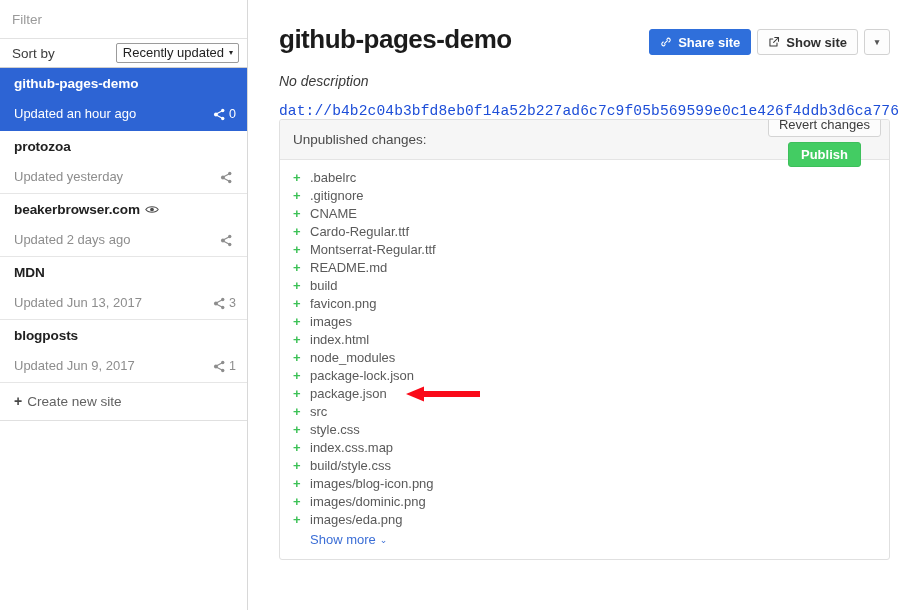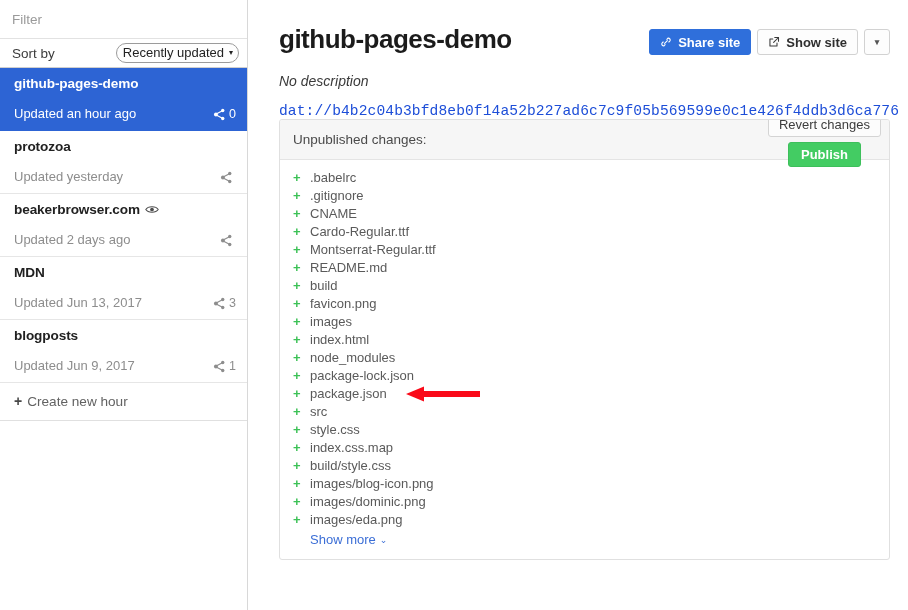--- a/index.html
+++ b/index.html
@@ -56,21 +56,21 @@
   .sortby-label {
     font-size: 13.5px;
     color: #3b3b3b;
     text-align: center;
   }
   .sortby-select {
     margin-left: auto;
     font-size: 13px;
     color: #222;
     border: 1px solid #9b9b9b;
-    border-radius: 10px;
+    border-radius: 2px;
     background: #fefefe;
     padding: 1px 5px 2px 6px;
     display: flex;
     align-items: center;
     gap: 5px;
     line-height: 16px;
     height: 20px;
     text-align: center;
   }
   .sortby-select .caret { font-size: 8px; color: #222; line-height: 1; }
@@ -388,21 +388,21 @@
             <path d="M4.5 7 L11 3.6 M4.5 9 L11 12.4" stroke="#8d8d8d" stroke-width="1.5" fill="none"></path>
           </svg>
           <span>1</span>
         </div>
       </div>
 
     </div>
 
     <div class="create-row">
       <span class="plus">+</span>
-      <span>Create new hour</span>
+      <span>Create new site</span>
     </div>
 
   </div>
 
   <div class="main">
 
     <div class="main-head">
       <h1 class="page-title">github-pages-demo</h1>
 
       <div class="head-actions">

